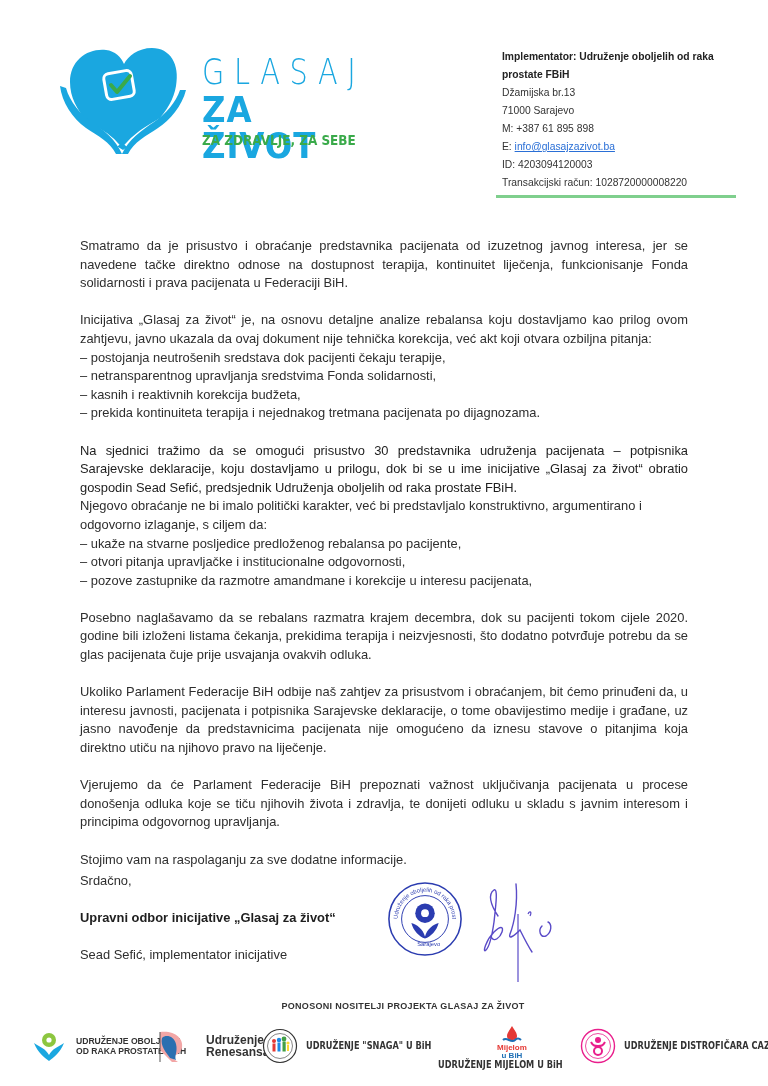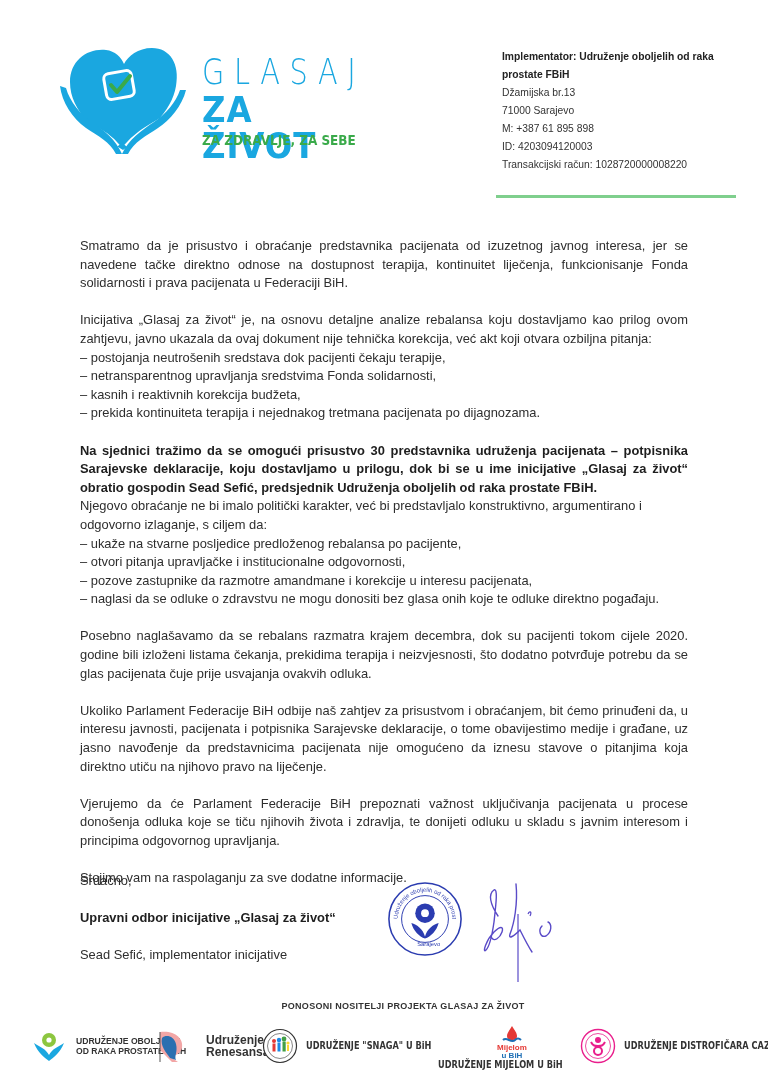--- a/index.html
+++ b/index.html
@@ -20,21 +20,21 @@
   
   .contact { left: 502px; top: 48px; width: 250px; font-size: 10.3px; line-height: 18px; color: #333; }
   .contact .bold { font-weight: 700; color: #222; }
   .contact a { color: #2a6fd6; text-decoration: underline; }
   .green-rule { left: 496px; top: 195px; width: 240px; height: 3px; background: #7fcf8d; }
 
   
   .body-text { left: 80px; top: 237px; width: 608px; font-size: 12.9px; line-height: 18.6px; color: #2e2e2e; }
   .body-text p { margin: 0 0 18.6px 0; }
   .body-text .just { text-align: justify; }
-  .body-text .b { font-weight: 700; color: #1e1e1e; }
+  .body-text .b { font-weight: 400; color: #1e1e1e; }
   .line { display: block; }
 
   
   .sign-block { left: 80px; top: 872px; width: 300px; font-size: 12.9px; line-height: 18.6px; color: #2e2e2e; }
   .sign-block div { margin-bottom: 18.6px; }
   .sign-block .b { font-weight: 700; color: #1e1e1e; }
   .stamp { left: 386px; top: 880px; width: 78px; height: 78px; }
   .signature { left: 480px; top: 874px; width: 80px; height: 110px; }
 
   
@@ -60,20 +60,21 @@
   <div class="logo-glasaj">GLASAJ</div>
   <div class="logo-zivot">ZA ŽIVOT</div>
   <div class="logo-tag">ZA ZDRAVLJE, ZA SEBE</div>
 </div>
 
 <div class="abs contact">
   <div class="bold">Implementator: Udruženje oboljelih od raka prostate FBiH</div>
   <div>Džamijska br.13</div>
   <div>71000 Sarajevo</div>
   <div>M: +387 61 895 898</div>
+  <div><span>E: </span><a>info@glasajzazivot.ba</a></div>
   <div>ID: 4203094120003</div>
   <div>Transakcijski račun: 1028720000008220</div>
 </div>
 <div class="abs green-rule"></div>
 
 <div class="abs body-text">
   <p class="just">Smatramo da je prisustvo i obraćanje predstavnika pacijenata od izuzetnog javnog interesa, jer se navedene tačke direktno odnose na dostupnost terapija, kontinuitet liječenja, funkcionisanje Fonda solidarnosti i prava pacijenata u Federaciji BiH.</p>
 
   <p>
     <span class="line just">Inicijativa „Glasaj za život“ je, na osnovu detaljne analize rebalansa koju dostavljamo kao prilog ovom zahtjevu, javno ukazala da ovaj dokument nije tehnička korekcija, već akt koji otvara ozbiljna pitanja:</span>
@@ -82,21 +83,20 @@
     <span class="line">– kasnih i reaktivnih korekcija budžeta,</span>
     <span class="line">– prekida kontinuiteta terapija i nejednakog tretmana pacijenata po dijagnozama.</span>
   </p>
 
   <p>
     <span class="line b just">Na sjednici tražimo da se omogući prisustvo 30 predstavnika udruženja pacijenata – potpisnika Sarajevske deklaracije, koju dostavljamo u prilogu, dok bi se u ime inicijative „Glasaj za život“ obratio gospodin Sead Sefić, predsjednik Udruženja oboljelih od raka prostate FBiH.</span>
     <span class="line">Njegovo obraćanje ne bi imalo politički karakter, već bi predstavljalo konstruktivno, argumentirano i odgovorno izlaganje, s ciljem da:</span>
     <span class="line">– ukaže na stvarne posljedice predloženog rebalansa po pacijente,</span>
     <span class="line">– otvori pitanja upravljačke i institucionalne odgovornosti,</span>
     <span class="line">– pozove zastupnike da razmotre amandmane i korekcije u interesu pacijenata,</span>
-    <span class="line">– naglasi da se odluke o zdravstvu ne mogu donositi bez glasa onih koje te odluke direktno pogađaju.</span>
   </p>
 
   <p class="just">Posebno naglašavamo da se rebalans razmatra krajem decembra, dok su pacijenti tokom cijele 2020. godine bili izloženi listama čekanja, prekidima terapija i neizvjesnosti, što dodatno potvrđuje potrebu da se glas pacijenata čuje prije usvajanja ovakvih odluka.</p>
   <p class="just">Ukoliko Parlament Federacije BiH odbije naš zahtjev za prisustvom i obraćanjem, bit ćemo prinuđeni da, u interesu javnosti, pacijenata i potpisnika Sarajevske deklaracije, o tome obavijestimo medije i građane, uz jasno navođenje da predstavnicima pacijenata nije omogućeno da iznesu stavove o pitanjima koja direktno utiču na njihovo pravo na liječenje.</p>
   <p class="just">Vjerujemo da će Parlament Federacije BiH prepoznati važnost uključivanja pacijenata u procese donošenja odluka koje se tiču njihovih života i zdravlja, te donijeti odluku u skladu s javnim interesom i principima odgovornog upravljanja.</p>
   <p>Stojimo vam na raspolaganju za sve dodatne informacije.</p>
 </div>
 
 <div class="abs sign-block">
   <div>Srdačno,</div>

